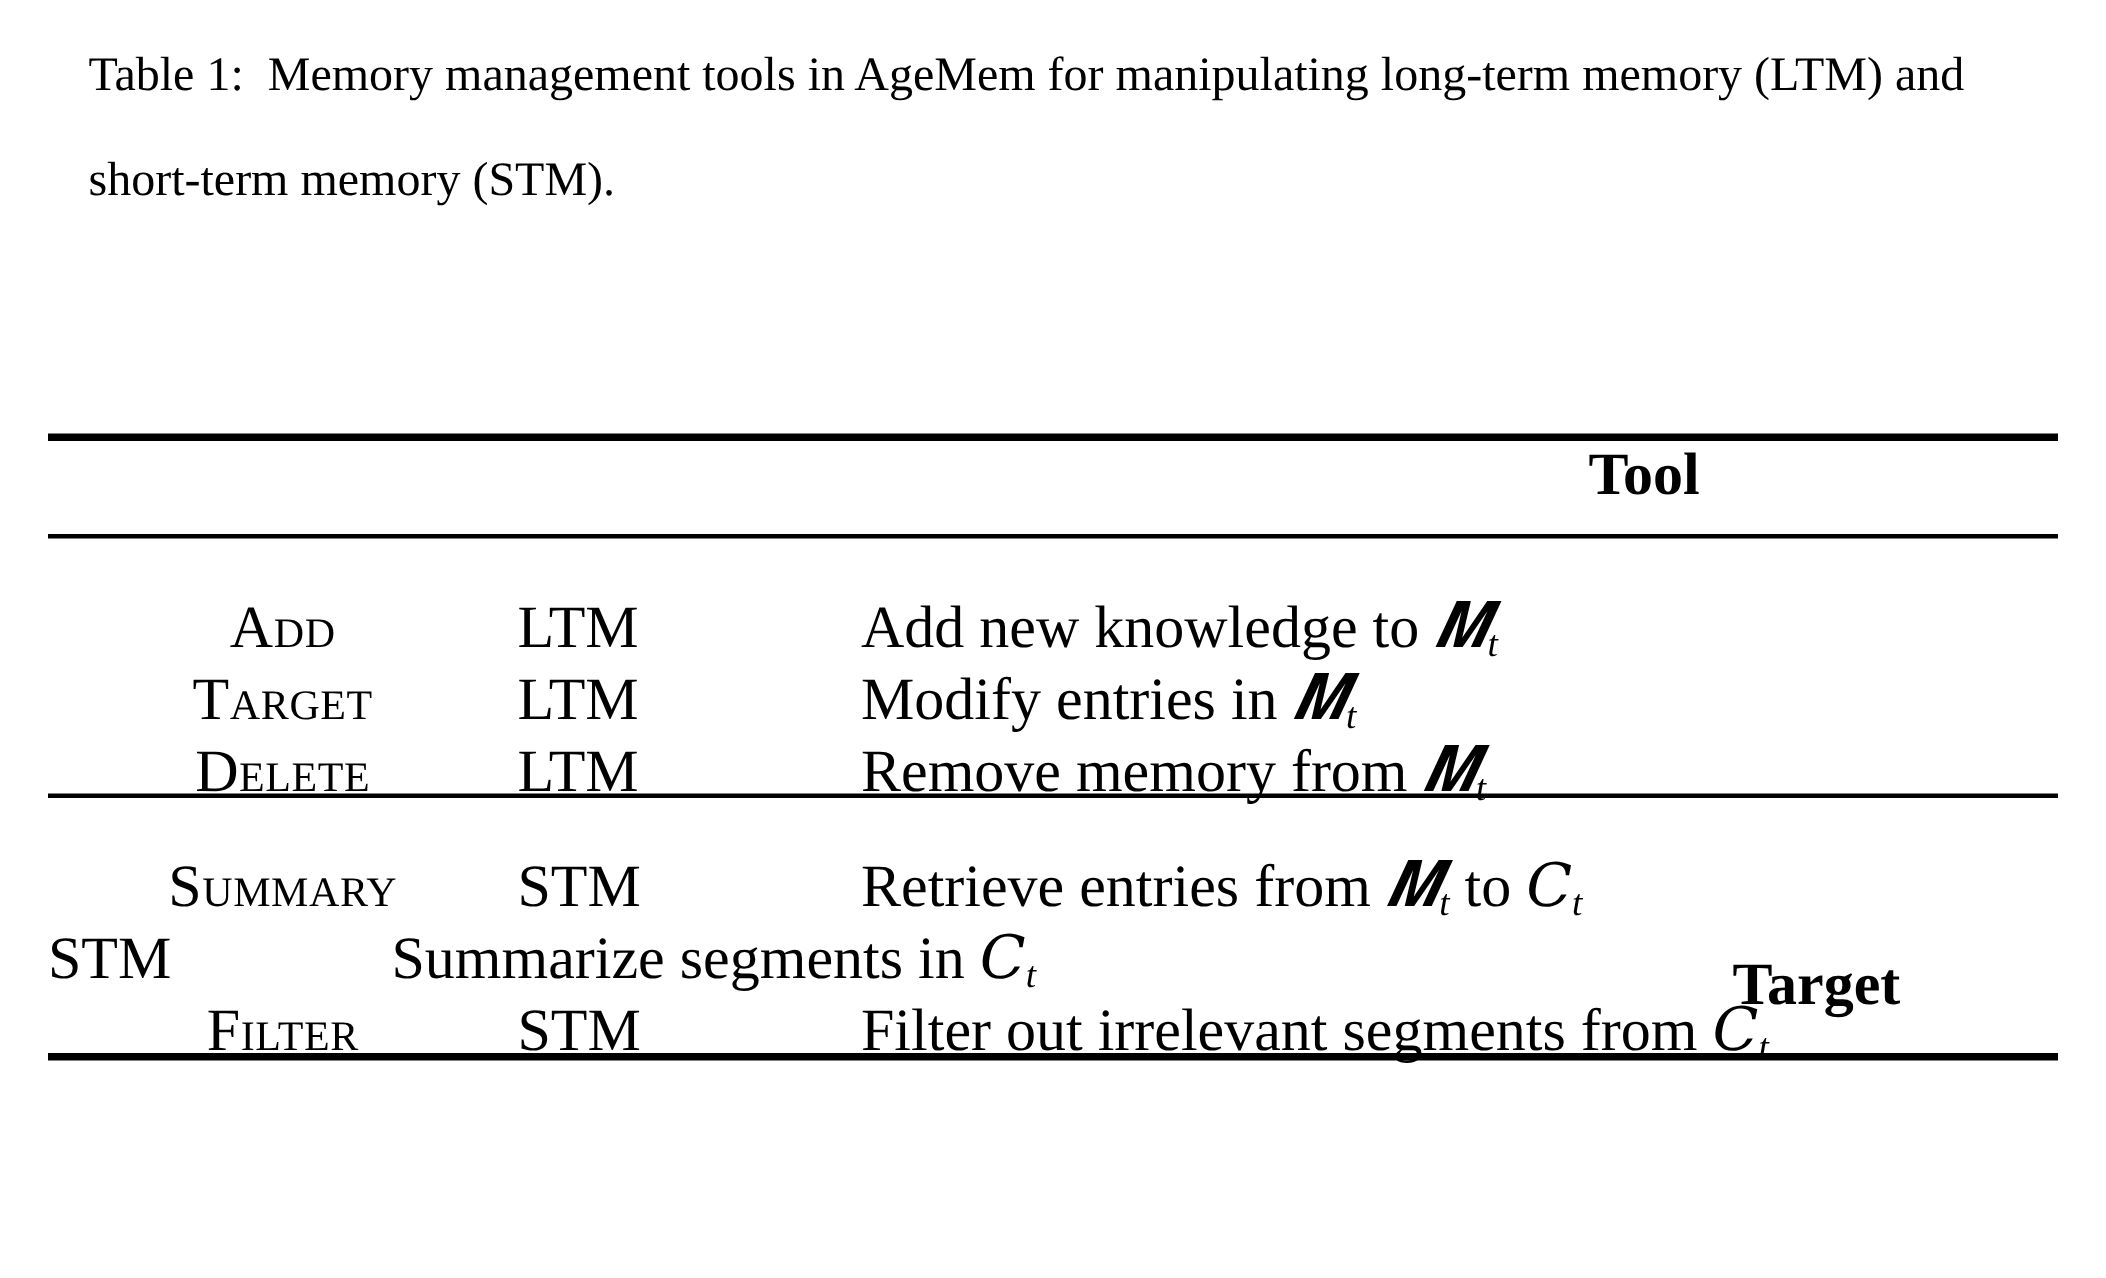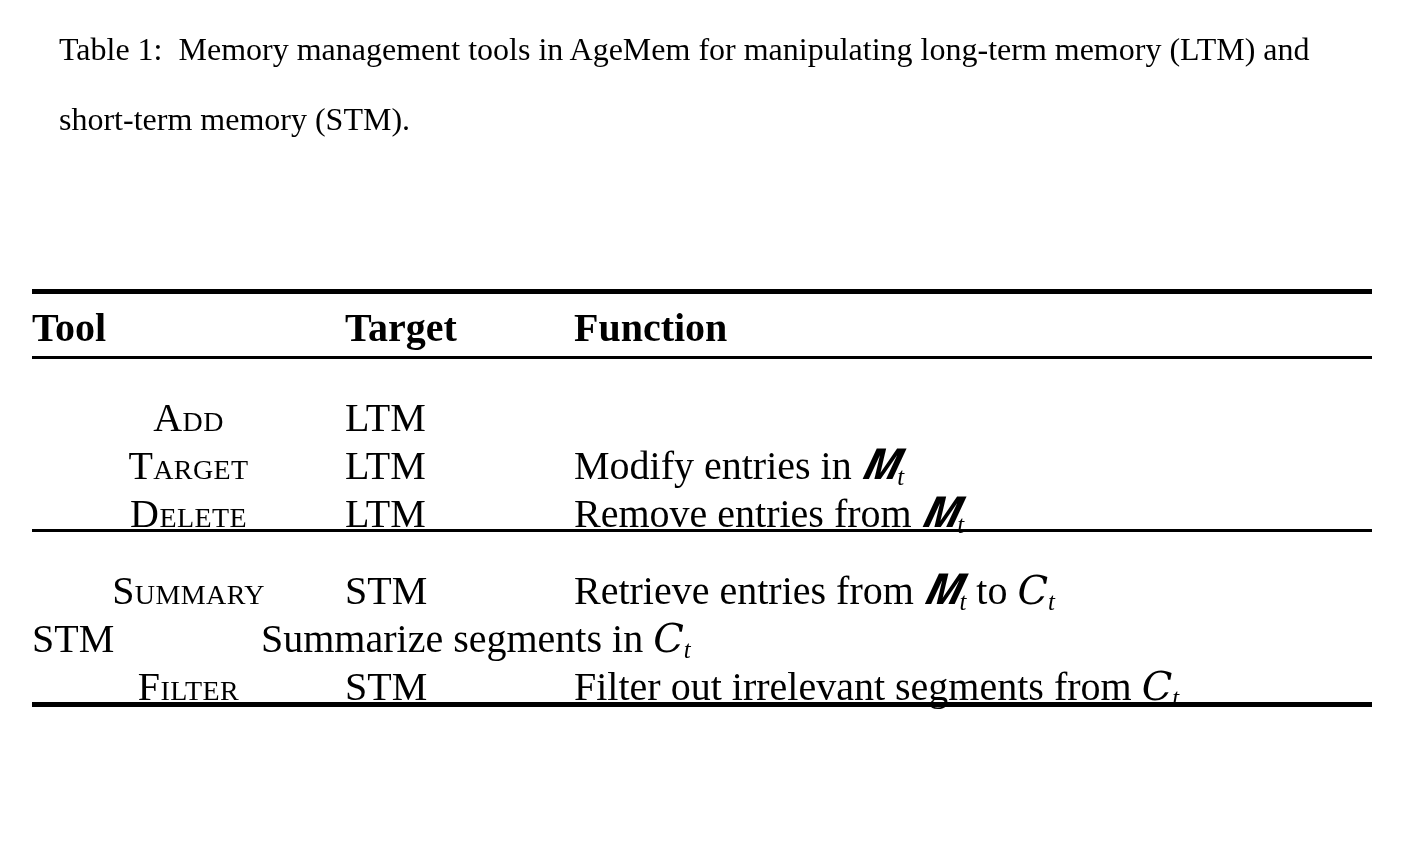--- a/index.html
+++ b/index.html
@@ -53,21 +53,21 @@
   .rule-thick { height: 5px; }
   .rule-thin  { height: 3px; }
 
   .rowgroup { display: block; }
 
   .trow {
     display: flex;
     align-items: baseline;
     height: 48px;
   }
-  .trow.header-row { height: 62px; align-items: flex-end; }
+  .trow.header-row { height: 62px; align-items: flex-end; flex-direction: column; }
 
   .c-tool   { width: 313px; flex: 0 0 313px; }
   .c-target { width: 217px; flex: 0 0 217px; margin-top: 21px; }
   .c-func   { flex: 1 1 auto; margin-left: 12px; }
 
   .header-row .cell {
     font-weight: bold;
     font-size: 40px;
     line-height: 44px;
     padding-bottom: 6px;
@@ -129,32 +129,33 @@
     </div>
 
     <div class="rule rule-thin"></div>
 
     <div class="rowgroup">
       <div class="group-pad-top"></div>
 
       <div class="trow body-row">
         <div class="cell c-tool smallcaps">Add</div>
         <div class="cell c-target">LTM</div>
+        <div class="cell c-func"><span>Add new knowledge to </span><span class="mathcal">𝑴</span><span class="sub">t</span></div>
       </div>
 
       <div class="trow body-row">
         <div class="cell c-tool smallcaps">Target</div>
         <div class="cell c-target">LTM</div>
         <div class="cell c-func"><span>Modify entries in </span><span class="mathcal">𝑴</span><span class="sub">t</span></div>
       </div>
 
       <div class="trow body-row">
         <div class="cell c-tool smallcaps">Delete</div>
         <div class="cell c-target">LTM</div>
-        <div class="cell c-func"><span>Remove entries from </span><span class="mathcal">𝑴</span><span class="sub">t</span></div>
+        <div class="cell c-func"><span>Remove memory from </span><span class="mathcal">𝑴</span><span class="sub">t</span></div>
       </div>
 
       <div class="group-pad-bot"></div>
     </div>
 
     <div class="rule rule-thin"></div>
 
     <div class="rowgroup">
       <div class="group-pad-top"></div>
 

